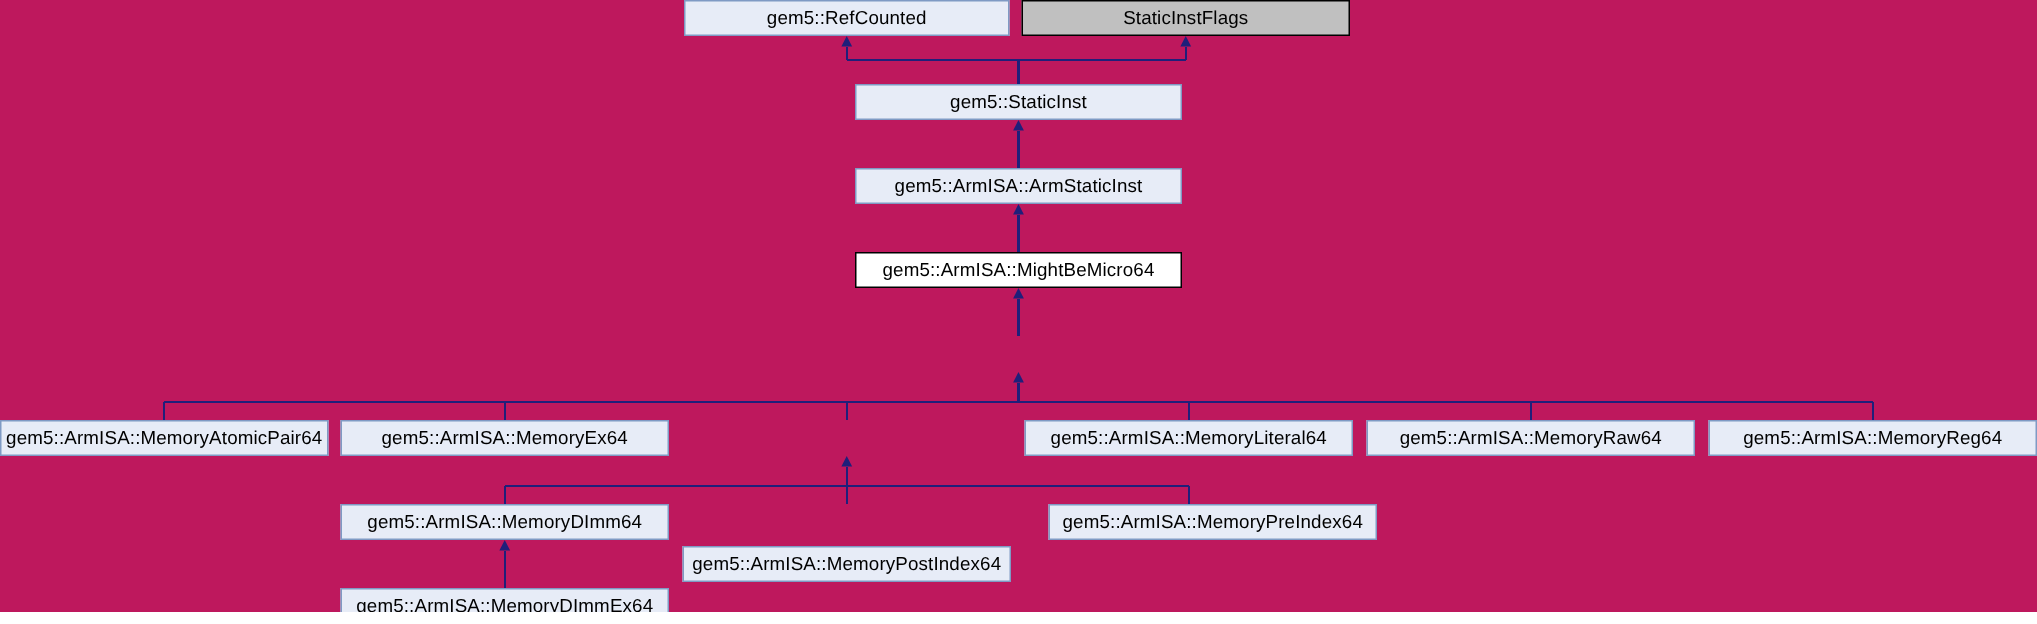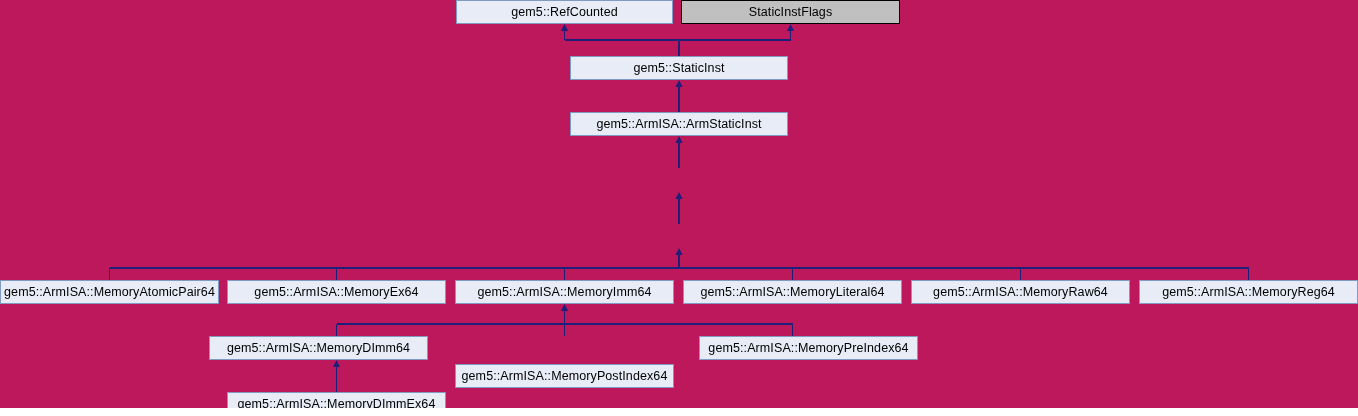--- a/index.html
+++ b/index.html
@@ -97,39 +97,39 @@
     </div>
     <div class="node gray" style="left: 681px; top: 0px; width: 219px; height: 24px;">
       <span class="label">StaticInstFlags</span>
     </div>
     <div class="node" style="left: 570px; top: 56px; width: 218px; height: 24px;">
       <span class="label">gem5::StaticInst</span>
     </div>
     <div class="node" style="left: 570px; top: 112px; width: 218px; height: 24px;">
       <span class="label">gem5::ArmISA::ArmStaticInst</span>
     </div>
+    <div class="node current" style="left: 570px; top: 168px; width: 218px; height: 24px;">
+      <span class="label">gem5::ArmISA::MightBeMicro64</span>
+    </div>
     <div class="node" style="left: 0px; top: 280px; width: 219px; height: 24px;">
       <span class="label">gem5::ArmISA::MemoryAtomicPair64</span>
     </div>
     <div class="node" style="left: 227px; top: 280px; width: 219px; height: 24px;">
       <span class="label">gem5::ArmISA::MemoryEx64</span>
-    </div>
-    <div class="node" style="left: 455px; top: 280px; width: 219px; height: 24px;">
-      <span class="label">gem5::ArmISA::MemoryImm64</span>
     </div>
     <div class="node" style="left: 683px; top: 280px; width: 219px; height: 24px;">
       <span class="label">gem5::ArmISA::MemoryLiteral64</span>
     </div>
     <div class="node" style="left: 911px; top: 280px; width: 219px; height: 24px;">
       <span class="label">gem5::ArmISA::MemoryRaw64</span>
     </div>
     <div class="node" style="left: 1139px; top: 280px; width: 219px; height: 24px;">
       <span class="label">gem5::ArmISA::MemoryReg64</span>
     </div>
-    <div class="node" style="left: 209px; top: 336px; width: 219px; height: 24px;">
+    <div class="node" style="left: 227px; top: 336px; width: 219px; height: 24px;">
       <span class="label">gem5::ArmISA::MemoryDImm64</span>
     </div>
     <div class="node" style="left: 455px; top: 336px; width: 219px; height: 24px; margin-top: 28px;">
       <span class="label">gem5::ArmISA::MemoryPostIndex64</span>
     </div>
     <div class="node" style="left: 683px; top: 336px; width: 219px; height: 24px; margin-left: 16px;">
       <span class="label">gem5::ArmISA::MemoryPreIndex64</span>
     </div>
     <div class="node" style="left: 227px; top: 392px; width: 219px; height: 24px;">
       <span class="label">gem5::ArmISA::MemoryDImmEx64</span>

